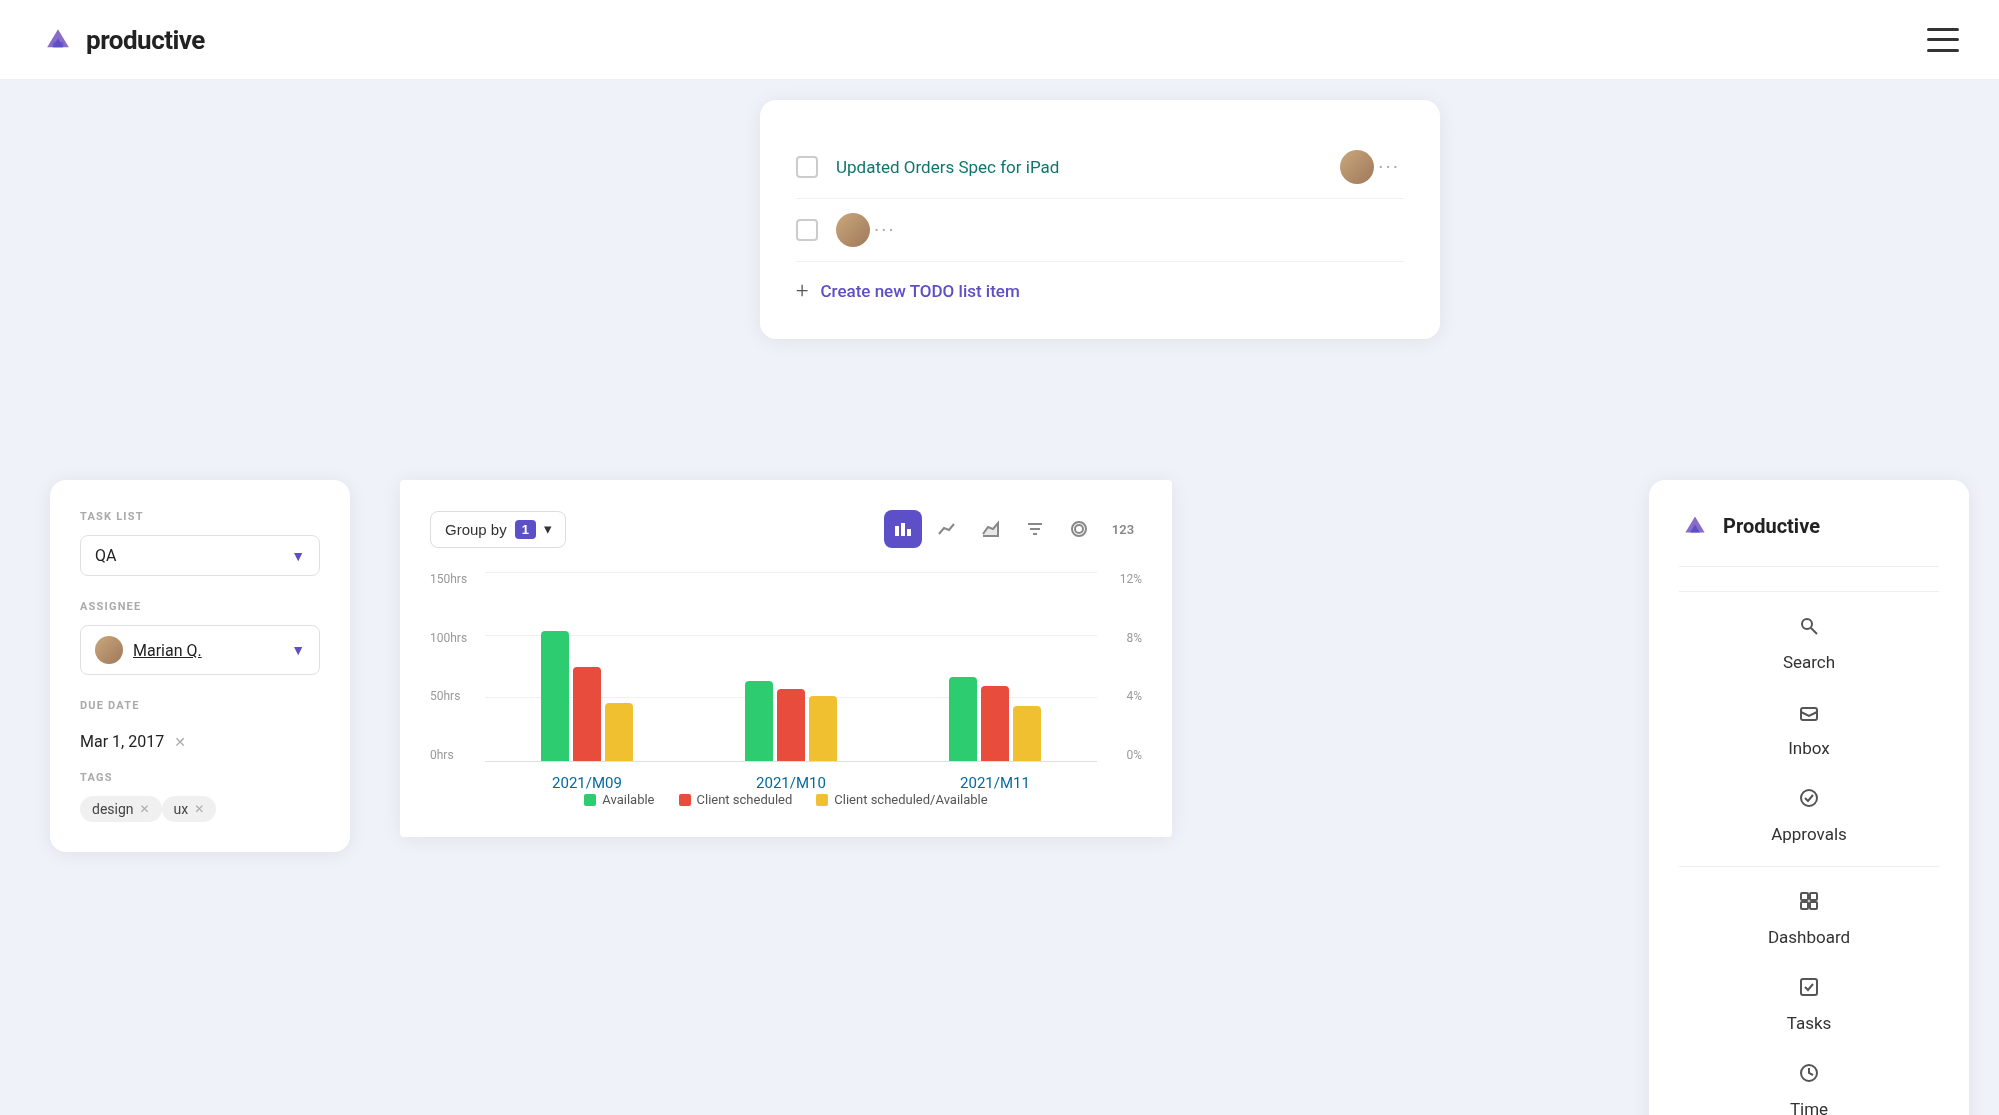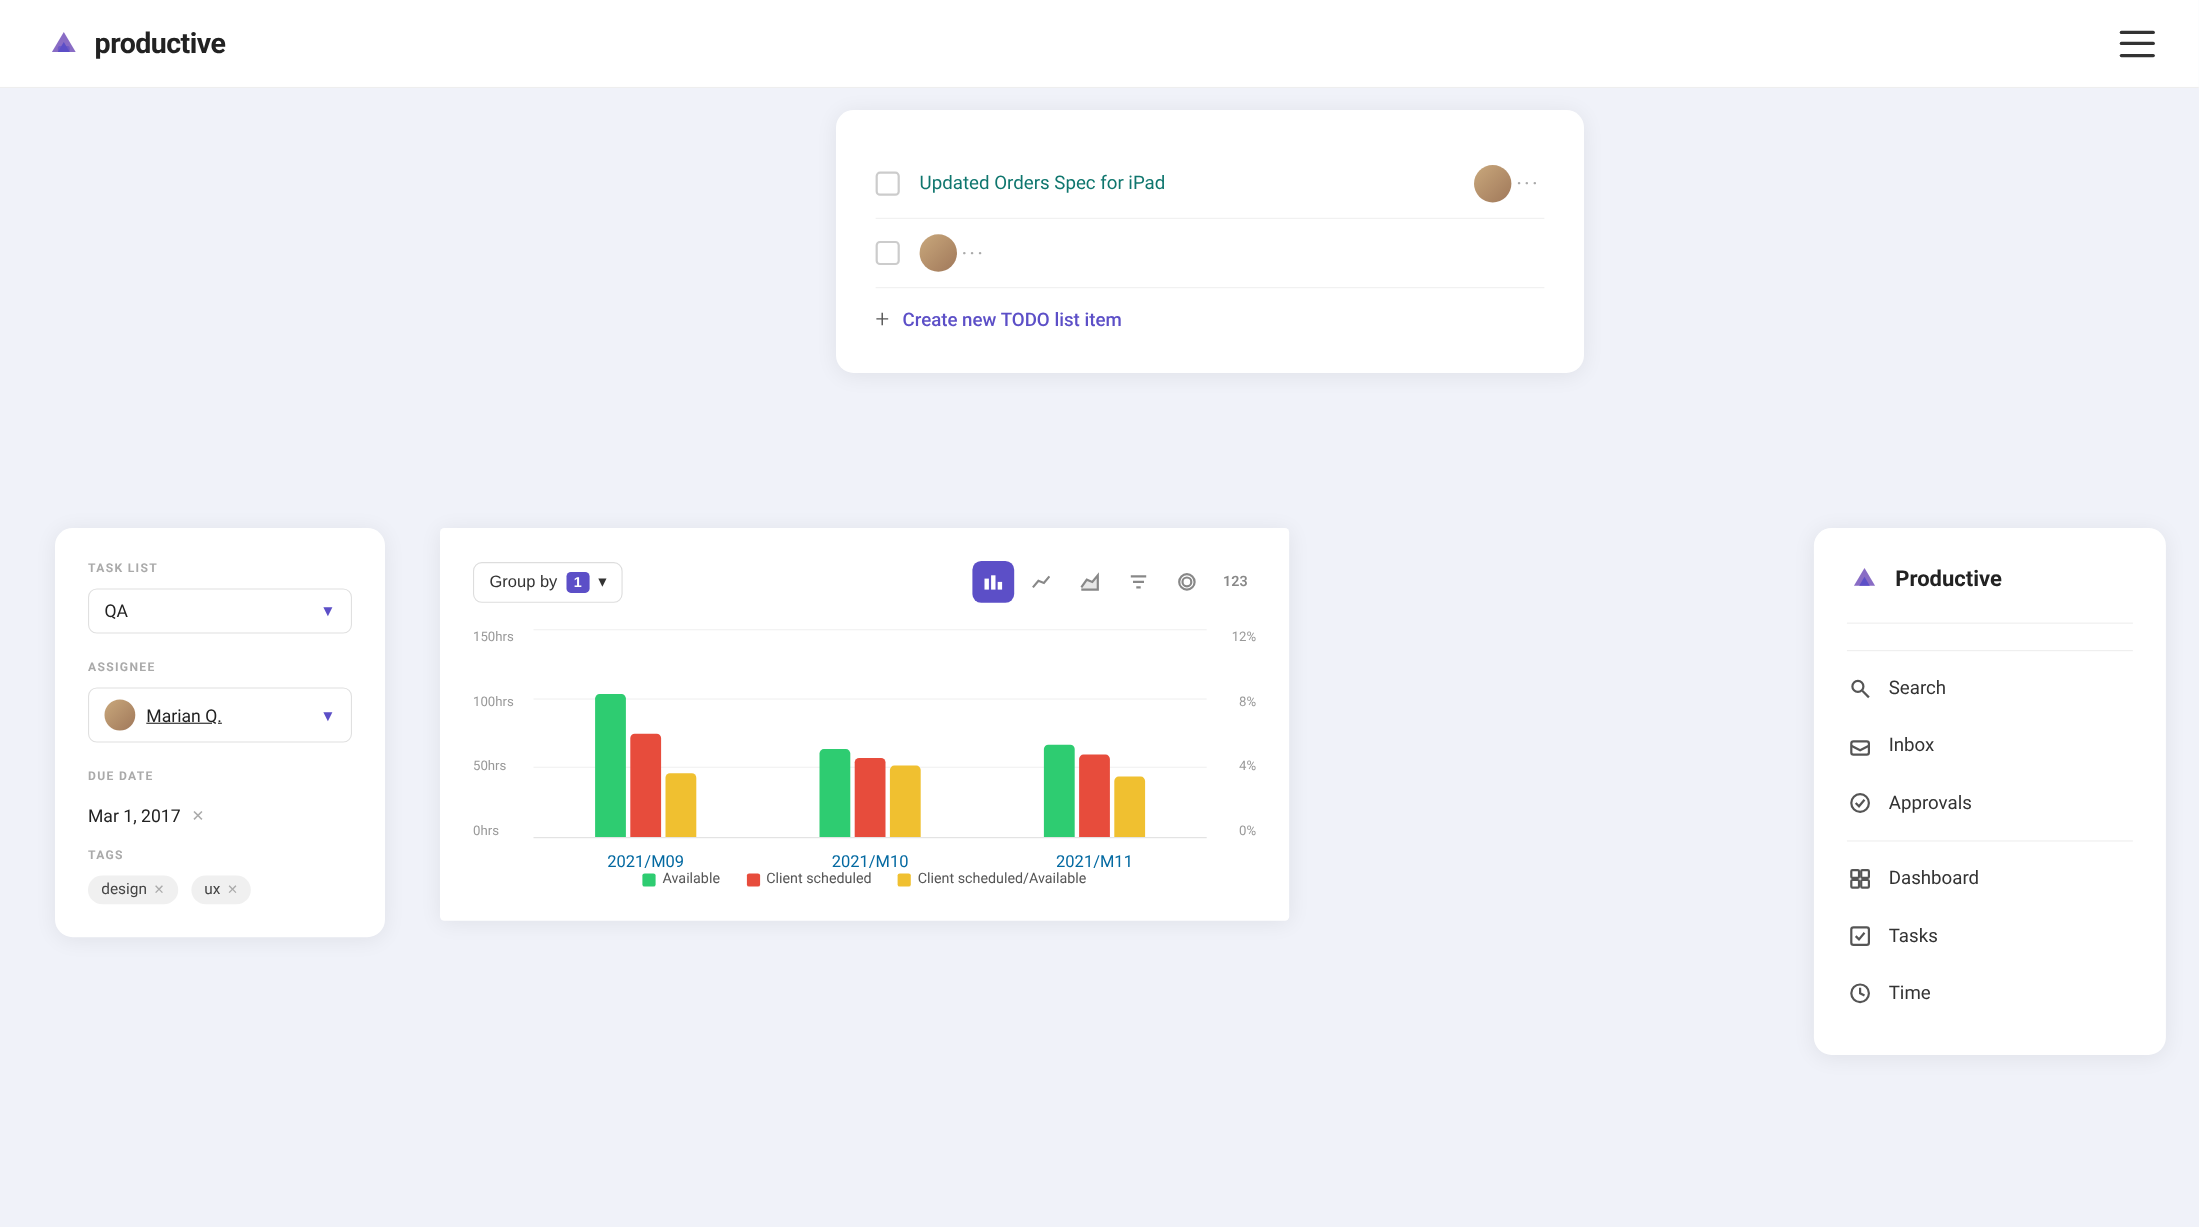--- a/index.html
+++ b/index.html
@@ -194,21 +194,21 @@
       align-items: center;
       gap: 10px;
     }
     .due-date-x {
       color: #aaa;
       cursor: pointer;
       font-size: 14px;
     }
     .tags-container {
       display: flex;
-      gap: 12px;
+      gap: 0;
       flex-wrap: wrap;
       margin-top: 10px;
     }
     .tag {
       background: #f0f0f0;
       border-radius: 20px;
       padding: 5px 12px;
       font-size: 14px;
       color: #444;
       display: flex;
@@ -398,20 +398,21 @@
       font-size: 20px;
       font-weight: 700;
       color: #222;
     }
     .sidebar-nav-item {
       display: flex;
       align-items: center;
       gap: 14px;
       padding: 14px 0;
       cursor: pointer;
+      flex-direction: column;
     }
     .sidebar-nav-text {
       font-size: 17px;
       color: #333;
     }
     .nav-icon {
       width: 24px;
       height: 24px;
       display: flex;
       align-items: center;

